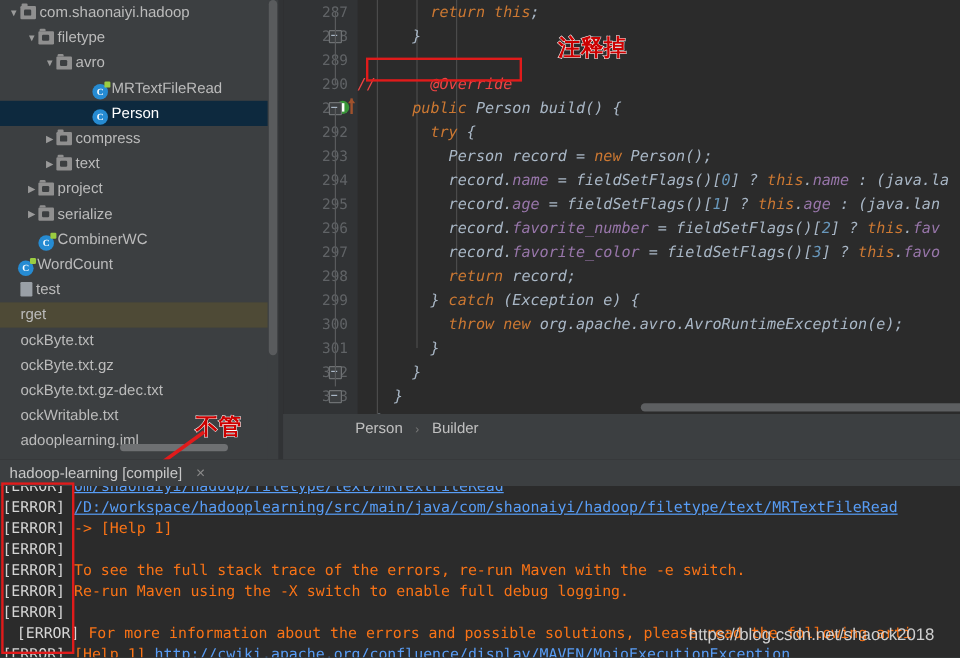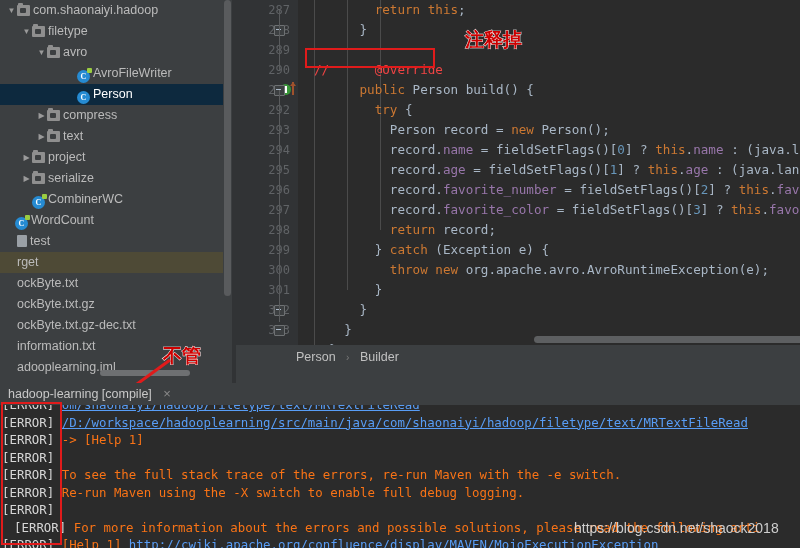--- a/index.html
+++ b/index.html
@@ -116,21 +116,21 @@
   .fold::after{
     content:"";position:absolute;left:1px;top:3px;width:5px;height:1px;background:#a9b7c6;
   }
   .foldline{position:absolute;width:1px;background:#595b5d;}
 
   #code{
     position:absolute;left:62px;top:0;right:0;height:345px;
     font-family:"DejaVu Sans Mono","Liberation Mono",monospace;
     font-size:12.6px;white-space:pre;
   }
-  .cl{position:absolute;left:16px;height:20px;line-height:20px;white-space:pre;}
+  .cl{position:absolute;left:0;height:20px;line-height:20px;white-space:pre;font-style:italic;}
   .kw{color:#cc7832;}
   .pl{color:#a9b7c6;}
   .cm{color:#ef4444;}
   .fld{color:#9876aa;}
   .th{color:#cc7832;}
   .num{color:#6897bb;}
   .brc{color:#a9b7c6;}
 
   .indent-guide{position:absolute;width:1px;background:#4b4b4b;}
 
@@ -195,34 +195,34 @@
 </head>
 <body>
 
 <div id="app">
 
   <div id="project-tree">
     <div id="tree-rows">
         <div class="tree-row" style="padding-left: 6px;"><span class="arrow down"></span><span class="ico pkg"></span><span class="tree-label">com.shaonaiyi.hadoop</span></div>
         <div class="tree-row" style="padding-left: 21px;"><span class="arrow down"></span><span class="ico pkg"></span><span class="tree-label">filetype</span></div>
         <div class="tree-row" style="padding-left: 36px;"><span class="arrow down"></span><span class="ico pkg"></span><span class="tree-label">avro</span></div>
-        <div class="tree-row" style="padding-left: 66px;"><span class="arrow none"></span><span class="ico cls gen">C</span><span class="tree-label">AvroFileWriter</span></div>
+        <div class="tree-row" style="padding-left: 66px;"><span class="arrow none"></span><span class="ico cls gen">C</span><span class="tree-label">MRTextFileRead</span></div>
         <div class="tree-row selected" style="padding-left: 66px;"><span class="arrow none"></span><span class="ico cls">C</span><span class="tree-label">Person</span></div>
         <div class="tree-row" style="padding-left: 36px;"><span class="arrow right"></span><span class="ico pkg"></span><span class="tree-label">compress</span></div>
         <div class="tree-row" style="padding-left: 36px;"><span class="arrow right"></span><span class="ico pkg"></span><span class="tree-label">text</span></div>
         <div class="tree-row" style="padding-left: 21px;"><span class="arrow right"></span><span class="ico pkg"></span><span class="tree-label">project</span></div>
         <div class="tree-row" style="padding-left: 21px;"><span class="arrow right"></span><span class="ico pkg"></span><span class="tree-label">serialize</span></div>
         <div class="tree-row" style="padding-left: 21px;"><span class="arrow none"></span><span class="ico cls gen">C</span><span class="tree-label">CombinerWC</span></div>
         <div class="tree-row" style="padding-left: 4px;"><span class="arrow none"></span><span class="ico cls gen">C</span><span class="tree-label">WordCount</span></div>
         <div class="tree-row" style="padding-left: 6px;"><span class="arrow none"></span><span class="ico file"></span><span class="tree-label">test</span></div>
         <div class="tree-row hl" style="padding-left: 6px;"><span class="arrow none"></span><span class="tree-label">rget</span></div>
         <div class="tree-row" style="padding-left: 6px;"><span class="arrow none"></span><span class="tree-label">ockByte.txt</span></div>
         <div class="tree-row" style="padding-left: 6px;"><span class="arrow none"></span><span class="tree-label">ockByte.txt.gz</span></div>
         <div class="tree-row" style="padding-left: 6px;"><span class="arrow none"></span><span class="tree-label">ockByte.txt.gz-dec.txt</span></div>
-        <div class="tree-row" style="padding-left: 6px;"><span class="arrow none"></span><span class="tree-label">information.txt</span></div>
+        <div class="tree-row" style="padding-left: 6px;"><span class="arrow none"></span><span class="tree-label">ockWritable.txt</span></div>
         <div class="tree-row" style="padding-left: 6px;"><span class="arrow none"></span><span class="tree-label">adooplearning.iml</span></div>
       </div>
     <div class="tree-scroll-h"></div>
   </div>
   <div class="tree-scroll-v" style="left:223px;">
     <div class="thumb"></div>
   </div>
   <div id="tree-editor-divider"></div>
 
   <div id="editor">

